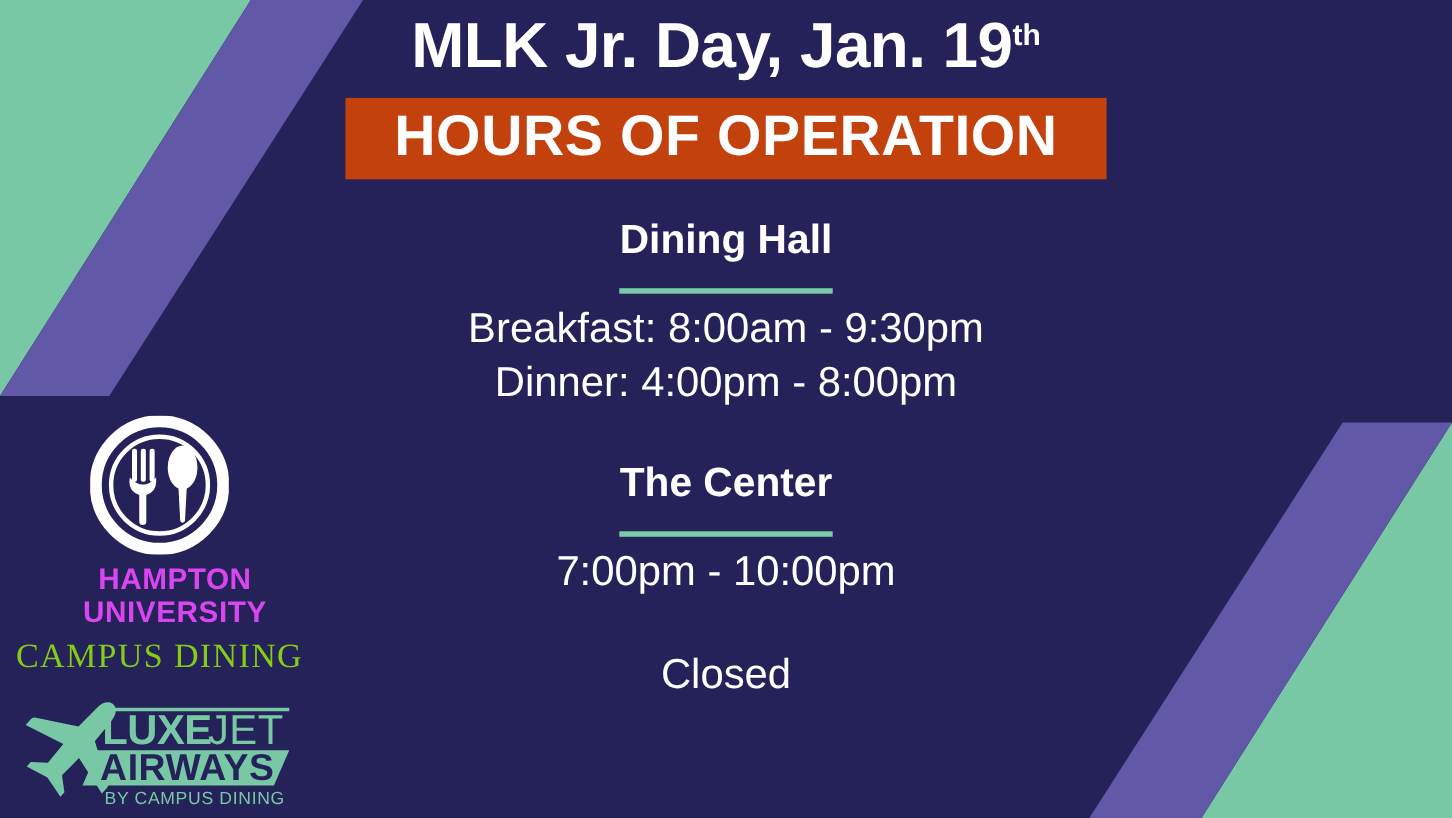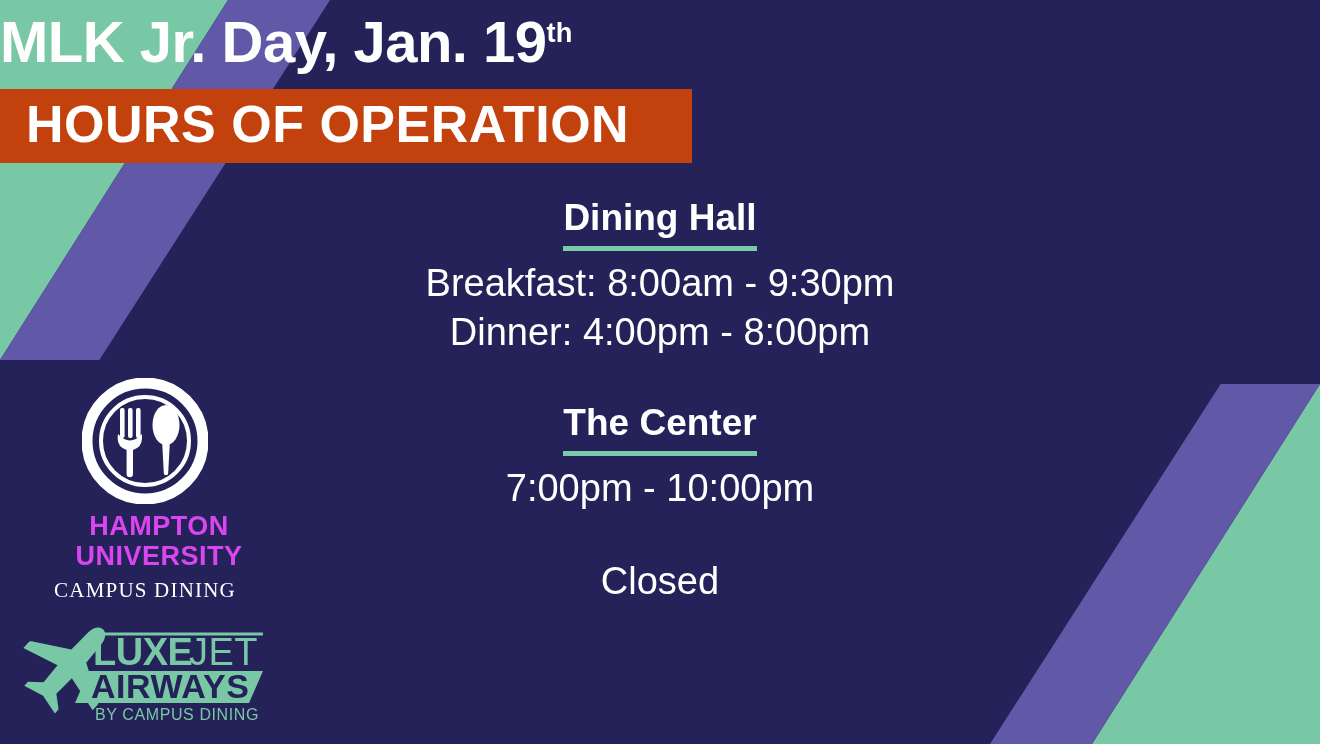--- a/index.html
+++ b/index.html
@@ -25,20 +25,21 @@
   }
   .deco-tl { top: 0; left: 0; }
   .deco-br { bottom: 0; right: 0; }
 
   
   .header-block {
     position: absolute;
     top: 12px;
     left: 0;
     width: 100%;
+    text-align: center;
   }
   .poster-title {
     font-size: 58px;
     font-weight: 700;
     color: #ffffff;
     letter-spacing: -0.5px;
     line-height: 1.05;
     margin: 0;
     white-space: nowrap;
   }
@@ -73,21 +74,21 @@
     width: 720px;
     text-align: center;
   }
   .venue { margin-bottom: 4px; }
   .venue-heading {
     display: inline-block;
     font-size: 37px;
     font-weight: 700;
     color: #ffffff;
     line-height: 1.2;
-    padding-bottom: 6px;
+    padding-bottom: 22px;
     border-bottom: 5px solid #7BC9A6;
     white-space: nowrap;
   }
   .venue-heading.two-line { line-height: 1.12; font-size: 36px; }
   .venue-heading .lux-bold { font-weight: 700; }
   .venue-heading .lux-light { font-weight: 300; }
   .venue-hours {
     margin-top: 8px;
   }
   .hours-line {
@@ -114,23 +115,23 @@
     font-size: 27px;
     font-weight: 700;
     color: #d946ef;
     line-height: 1.1;
     letter-spacing: 0.5px;
     padding-left: 28px;
   }
   .hu-sub {
     margin-top: 7px;
     font-family: "Liberation Serif", serif;
-    font-size: 21px;
+    font-size: 31px;
     font-weight: 400;
-    color: #ffffff;
+    color: #84cc16;
     letter-spacing: 1.2px;
   }
   .luxejet { margin-top: 10px; }
 </style>
 </head>
 <body>
 
 <div id="poster">
 
   <svg class="corner-deco deco-tl" width="340" height="360" viewBox="0 0 340 360">

